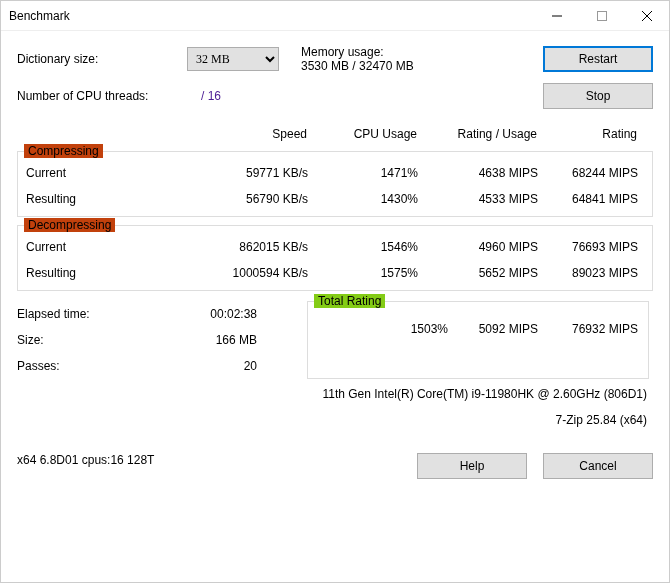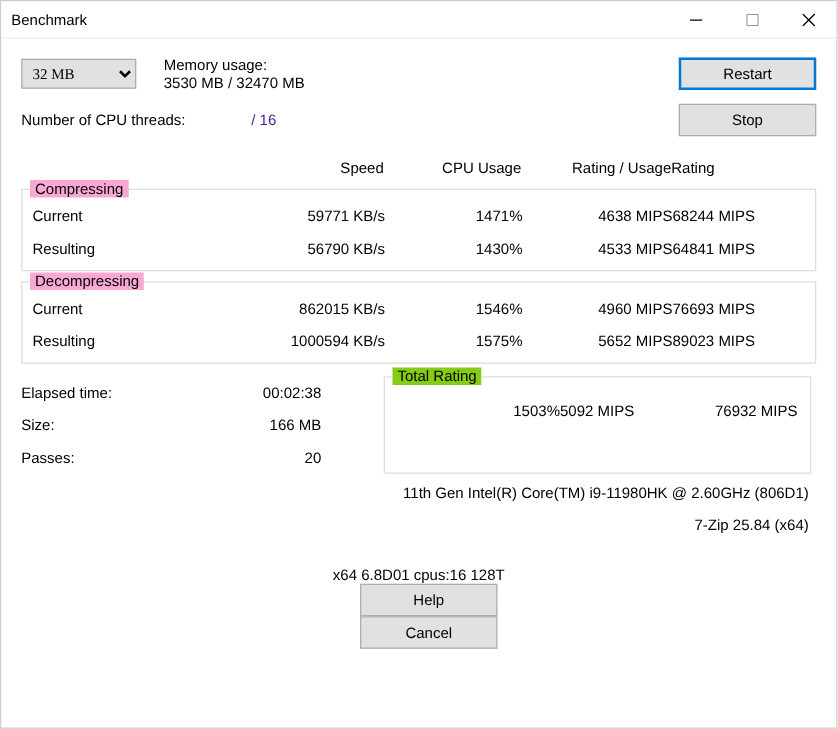--- a/index.html
+++ b/index.html
@@ -76,32 +76,32 @@
   .thead, .trow {
     display: flex;
     align-items: center;
     height: 26px;
   }
   .thead { margin-bottom: 4px; }
   .c1 { width: 140px; padding-left: 8px; }
   .c2 { width: 150px; text-align: right; }
   .c3 { width: 110px; text-align: right; }
   .c4 { width: 120px; text-align: right; }
-  .c5 { width: 104px; text-align: left; padding-right: 4px; }
+  .c5 { width: 104px; text-align: right; padding-right: 4px; }
 
   .grp {
     border: 1px solid #ddd;
     margin-bottom: 8px;
     position: relative;
     padding: 8px 0 4px 0;
   }
   .grp-label {
     position: absolute;
     top: -8px; left: 6px;
-    background: #f9a8d4;
+    background: #c2410c;
     padding: 0 4px;
     font-size: 12px;
   }
 
   .bottom {
     display: flex;
     margin-top: 10px;
   }
   .stats {
     width: 290px;
@@ -125,40 +125,39 @@
     position: absolute; top: -8px; left: 6px;
     background: #84cc16; padding: 0 4px;
   }
   .totrow {
     display: flex;
     align-items: center;
     height: 26px;
   }
   .tc1 { width: 60px; text-align: right; }
   .tc2 { width: 80px; text-align: right; }
-  .tc3 { width: 90px; }
+  .tc3 { width: 90px; text-align: right; }
   .tc4 { width: 104px; text-align: right; padding-right: 4px;}
 
   .cpuinfo {
     text-align: right;
     margin-right: 6px;
     margin-top: 8px;
     height: 20px;
   }
   .zipinfo {
     text-align: right;
     margin-right: 6px;
     margin-top: 6px;
     height: 20px;
   }
   .footer {
     display: flex;
-    align-items: center;
+    align-items: flex-start;
     margin-top: 20px;
-    flex-direction: column;
   }
   .buildinfo { flex: 1; }
   .footer .btn { margin-left: 16px; }
 </style>
 </head>
 <body>
 
 <div class="titlebar">
   <span class="title">Benchmark</span>
   <div class="winbtn">
@@ -175,20 +174,21 @@
     <svg width="10" height="10">
         <line x1="0" y1="0" x2="10" y2="10" stroke="#000" stroke-width="1"></line>
         <line x1="10" y1="0" x2="0" y2="10" stroke="#000" stroke-width="1"></line>
       </svg>
   </div>
 </div>
 
 <div class="content">
 
   <div class="toprow">
+    <div class="label-col">Dictionary size:</div>
     <div class="select-col">
       <select>
         <option>32 MB</option>
       </select>
     </div>
     <div class="mem-col">
       <div>Memory usage:</div>
       <div>3530 MB / 32470 MB</div>
     </div>
     <div class="btn-col">

